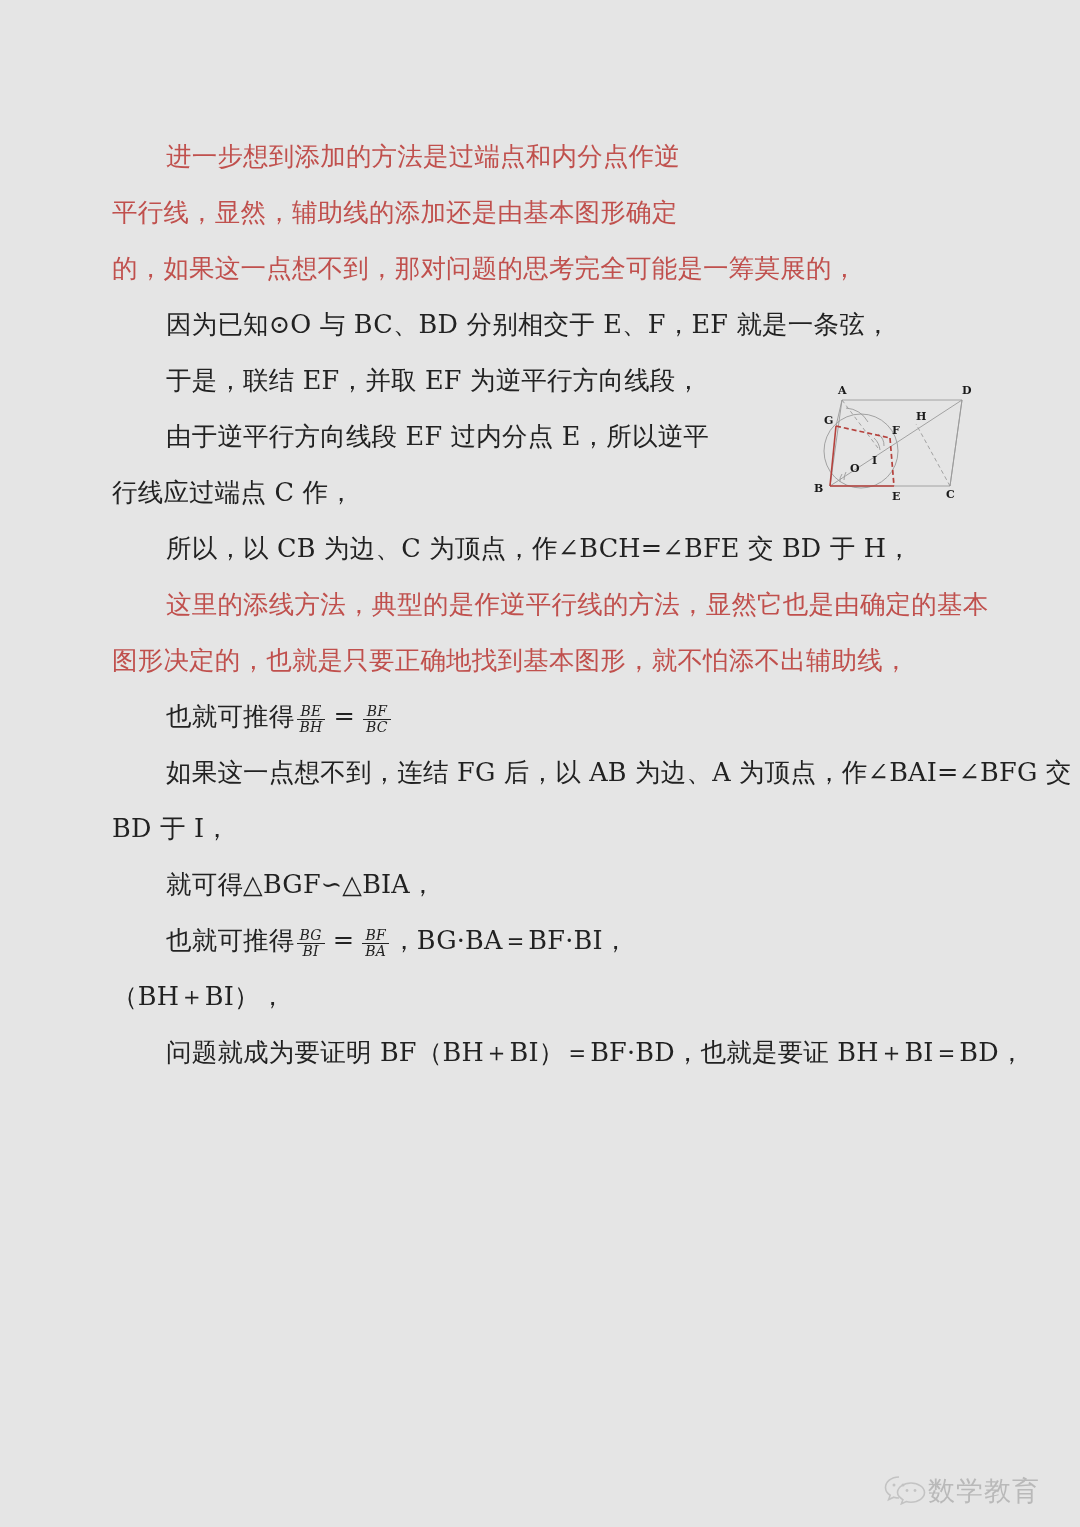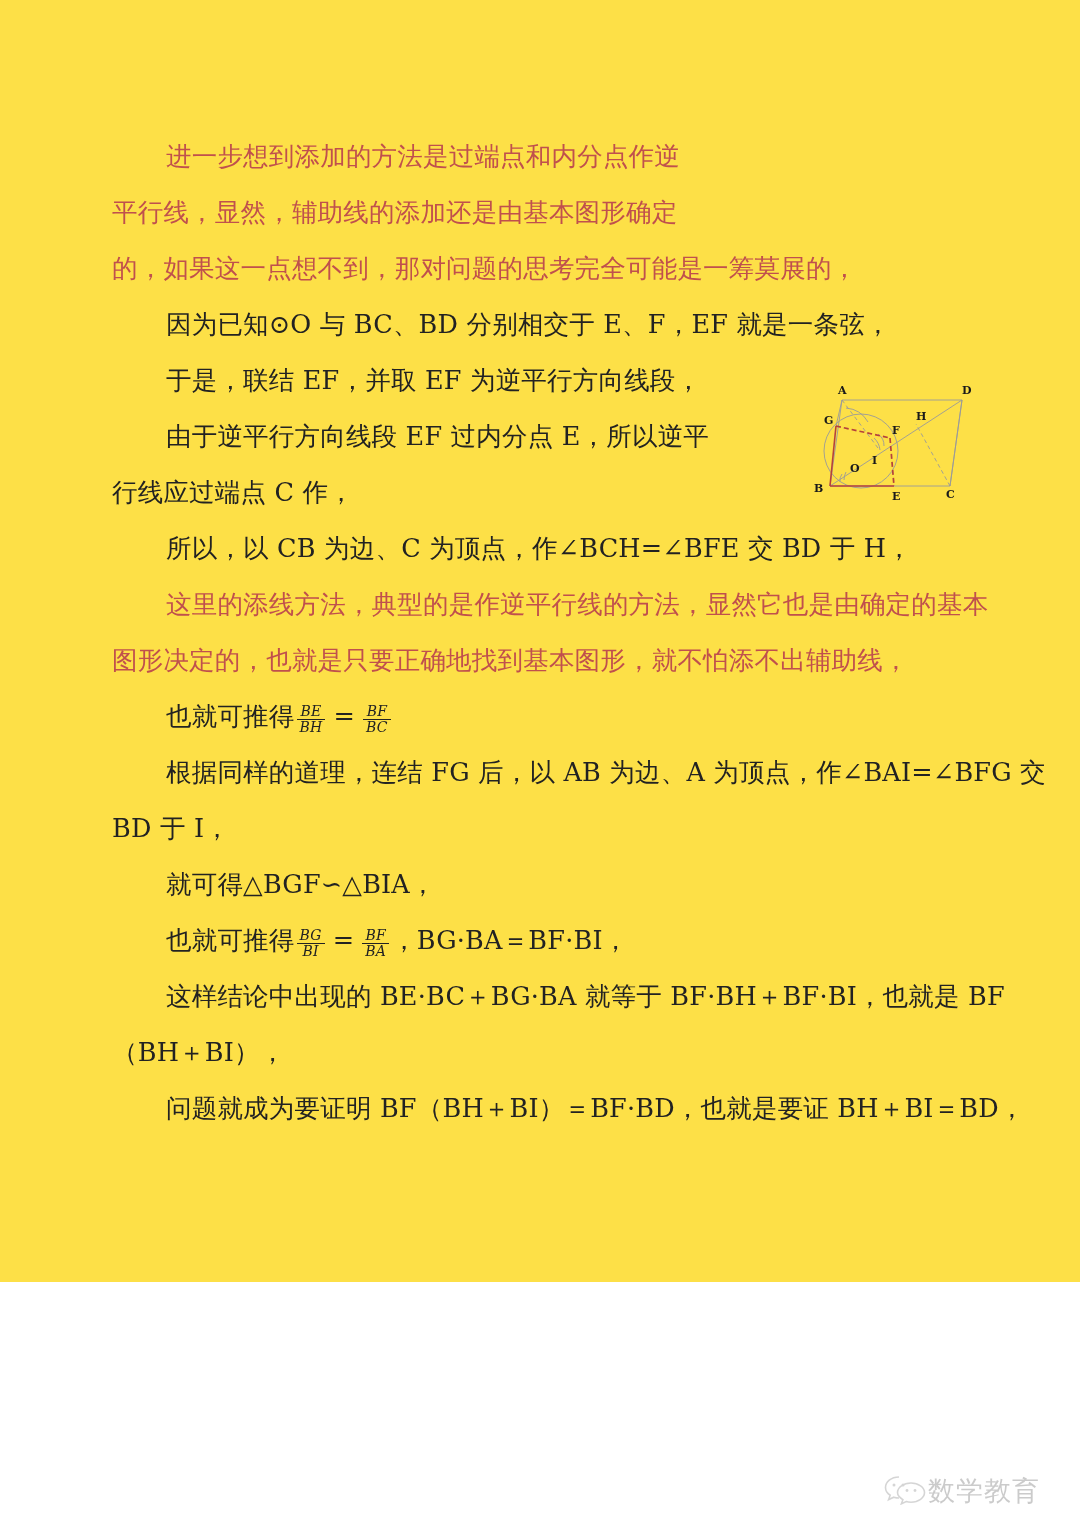--- a/index.html
+++ b/index.html
@@ -12,22 +12,22 @@
     height: 1527px;
     position: relative;
     overflow: hidden;
     font-family: "DejaVu Serif", "Liberation Serif", serif;
   }
 
   .page {
     position: absolute;
     left: 0; top: 0;
     width: 1080px;
-    height: 1282px;
-    background: #fde047;
+    height: 1527px;
+    background: #e5e5e5;
   }
 
   .content {
     position: absolute;
     left: 112px;
     top: 128px;
     width: 880px;
   }
 
   .para {
@@ -135,35 +135,34 @@
       <span class="line indent">这里的添线方法，典型的是作逆平行线的方法，显然它也是由确定的基本</span>
       <span class="line">图形决定的，也就是只要正确地找到基本图形，就不怕添不出辅助线，</span>
     </div>
 
 
     <div class="para black">
       <span class="line indent"><span>也就可推得</span><span class="frac"><span class="num">BE</span><span class="den">BH</span></span><span class="eqsign f-latin">=</span><span class="frac"><span class="num">BF</span><span class="den">BC</span></span></span>
     </div>
 
     <div class="para black">
-      <span class="line indent">根据同样的道理，连结 FG 后，以 AB 为边、A 为顶点，作∠BAI=∠BFG 交</span>
+      <span class="line indent">如果这一点想不到，连结 FG 后，以 AB 为边、A 为顶点，作∠BAI=∠BFG 交</span>
       <span class="line">BD 于 I，</span>
     </div>
 
 
     <div class="para black">
       <span class="line indent">就可得△BGF∽△BIA，</span>
     </div>
 
     <div class="para black">
       <span class="line indent"><span>也就可推得</span><span class="frac"><span class="num">BG</span><span class="den">BI</span></span><span class="eqsign f-latin">=</span><span class="frac"><span class="num">BF</span><span class="den">BA</span></span><span>，BG·BA＝BF·BI，</span></span>
     </div>
 
     <div class="para black">
-      <span class="line indent">这样结论中出现的 BE·BC＋BG·BA 就等于 BF·BH＋BF·BI，也就是 BF</span>
       <span class="line">（BH＋BI），</span>
     </div>
 
     <div class="para black">
       <span class="line indent">问题就成为要证明 BF（BH＋BI）＝BF·BD，也就是要证 BH＋BI＝BD，</span>
     </div>
 
   </div>
 
   <div class="figure">

